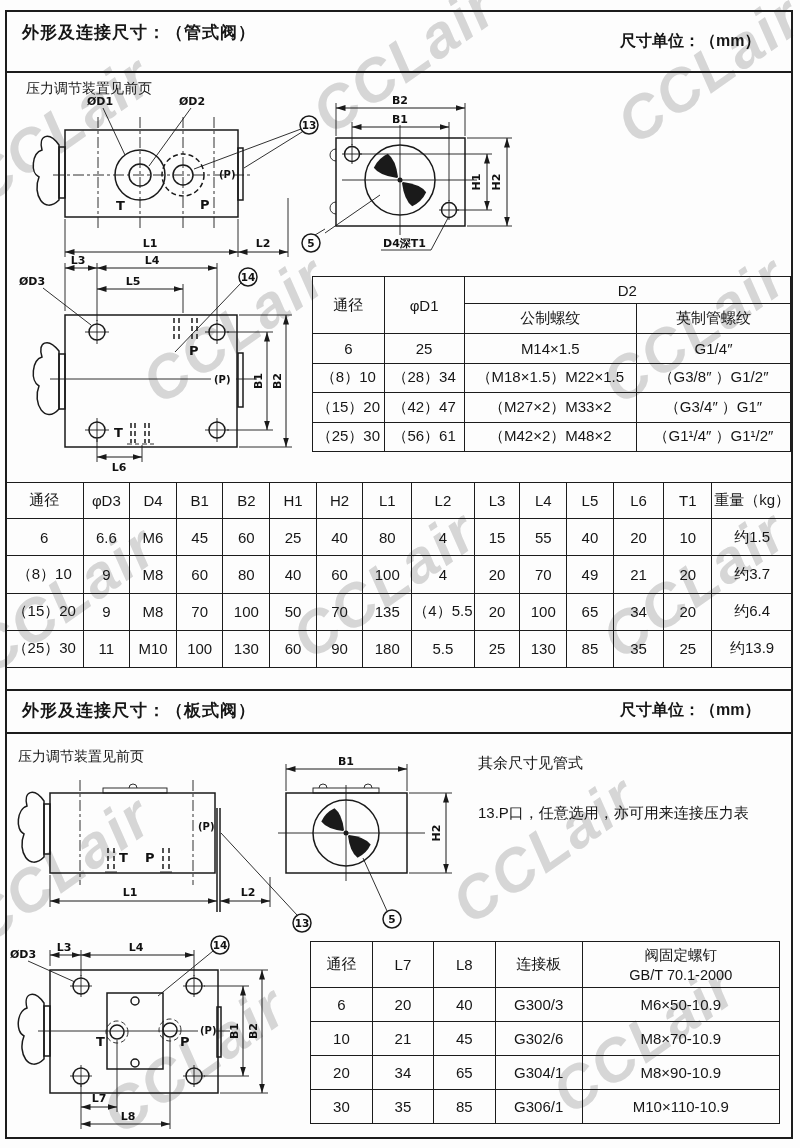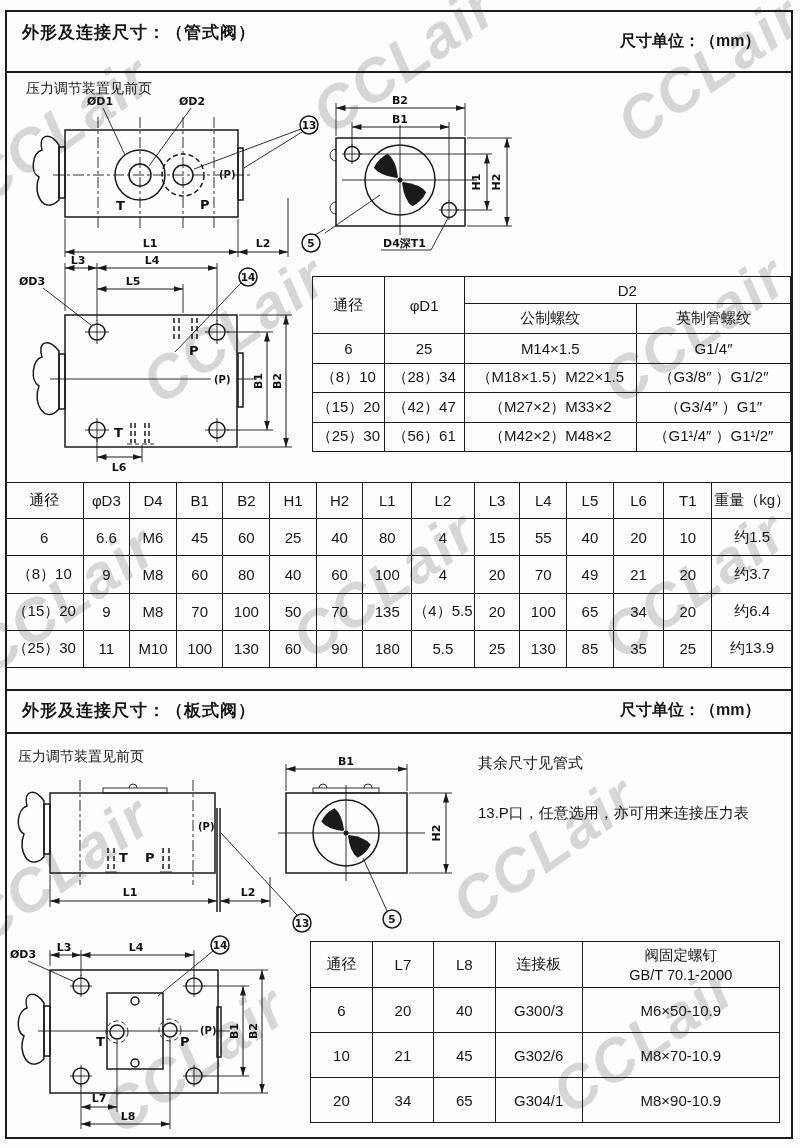--- a/index.html
+++ b/index.html
@@ -541,16 +541,23 @@
           <td>G302/6</td>
           <td>M8×70-10.9</td>
         </tr>
         <tr>
           <td>20</td>
           <td>34</td>
           <td>65</td>
           <td>G304/1</td>
           <td>M8×90-10.9</td>
         </tr>
+        <tr>
+          <td>30</td>
+          <td>35</td>
+          <td>85</td>
+          <td>G306/1</td>
+          <td>M10×110-10.9</td>
+        </tr>
       </tbody>
   </table>
 
 </div>
 
 </body></html>

